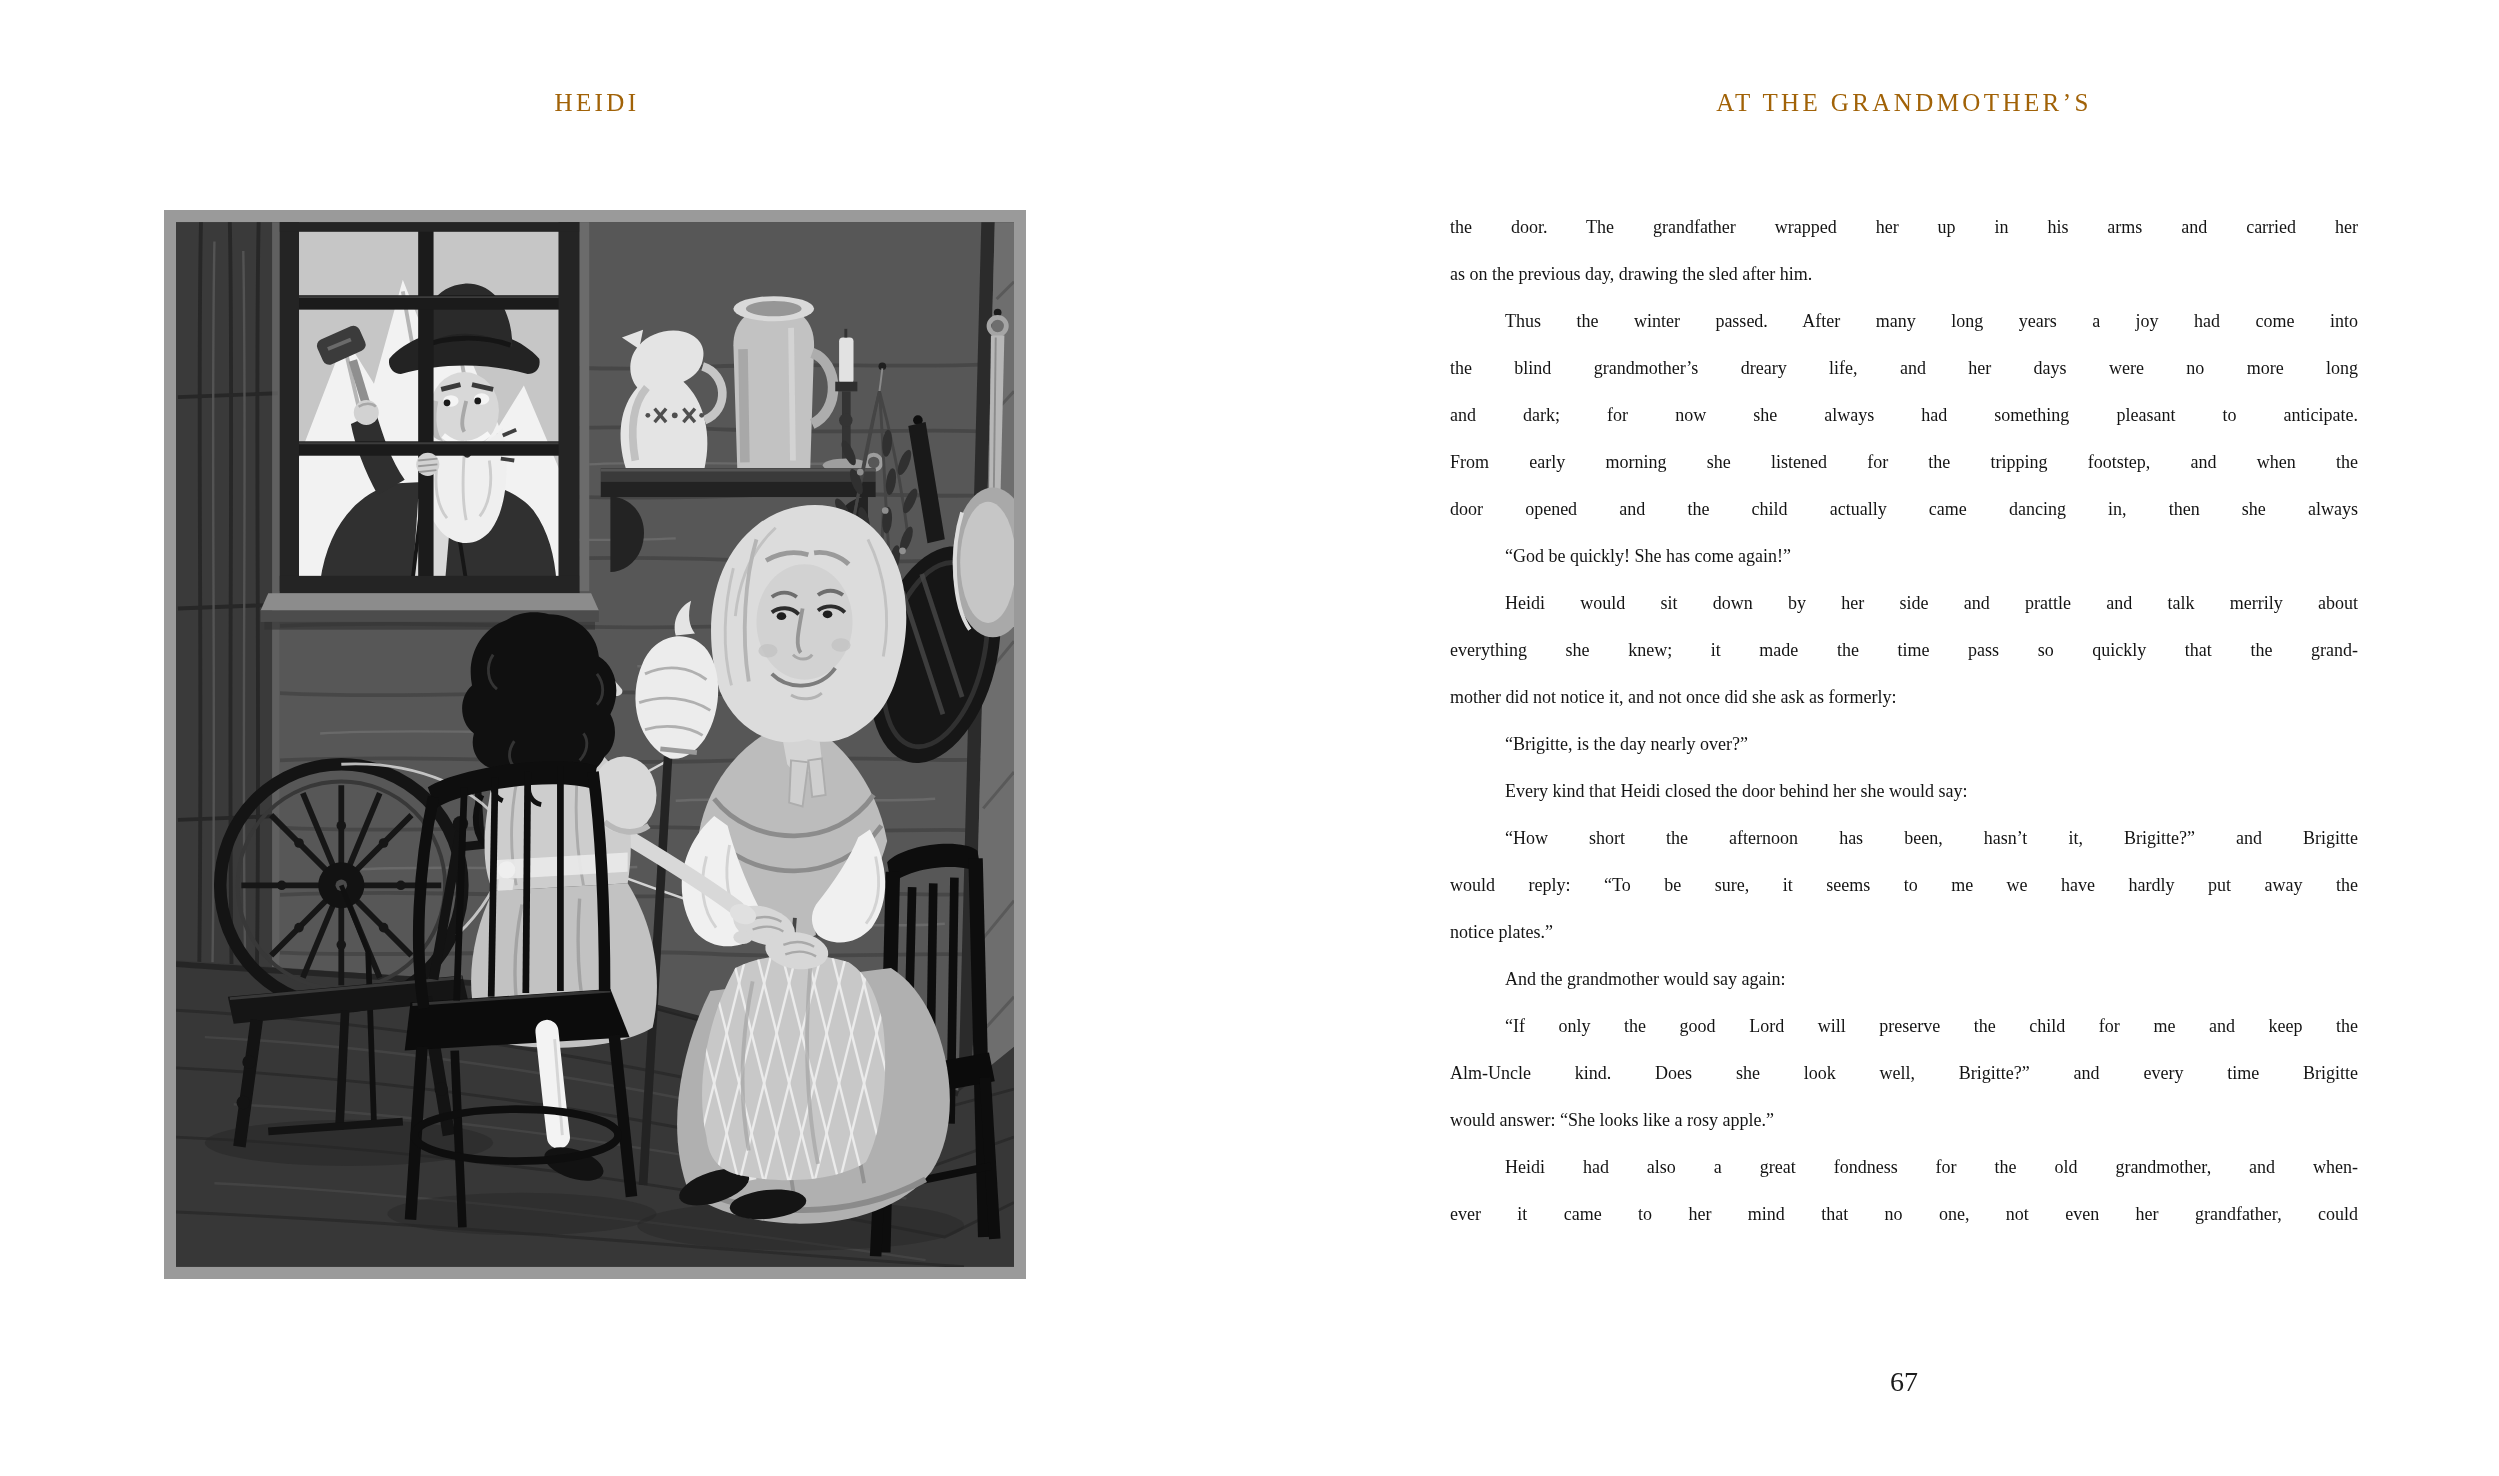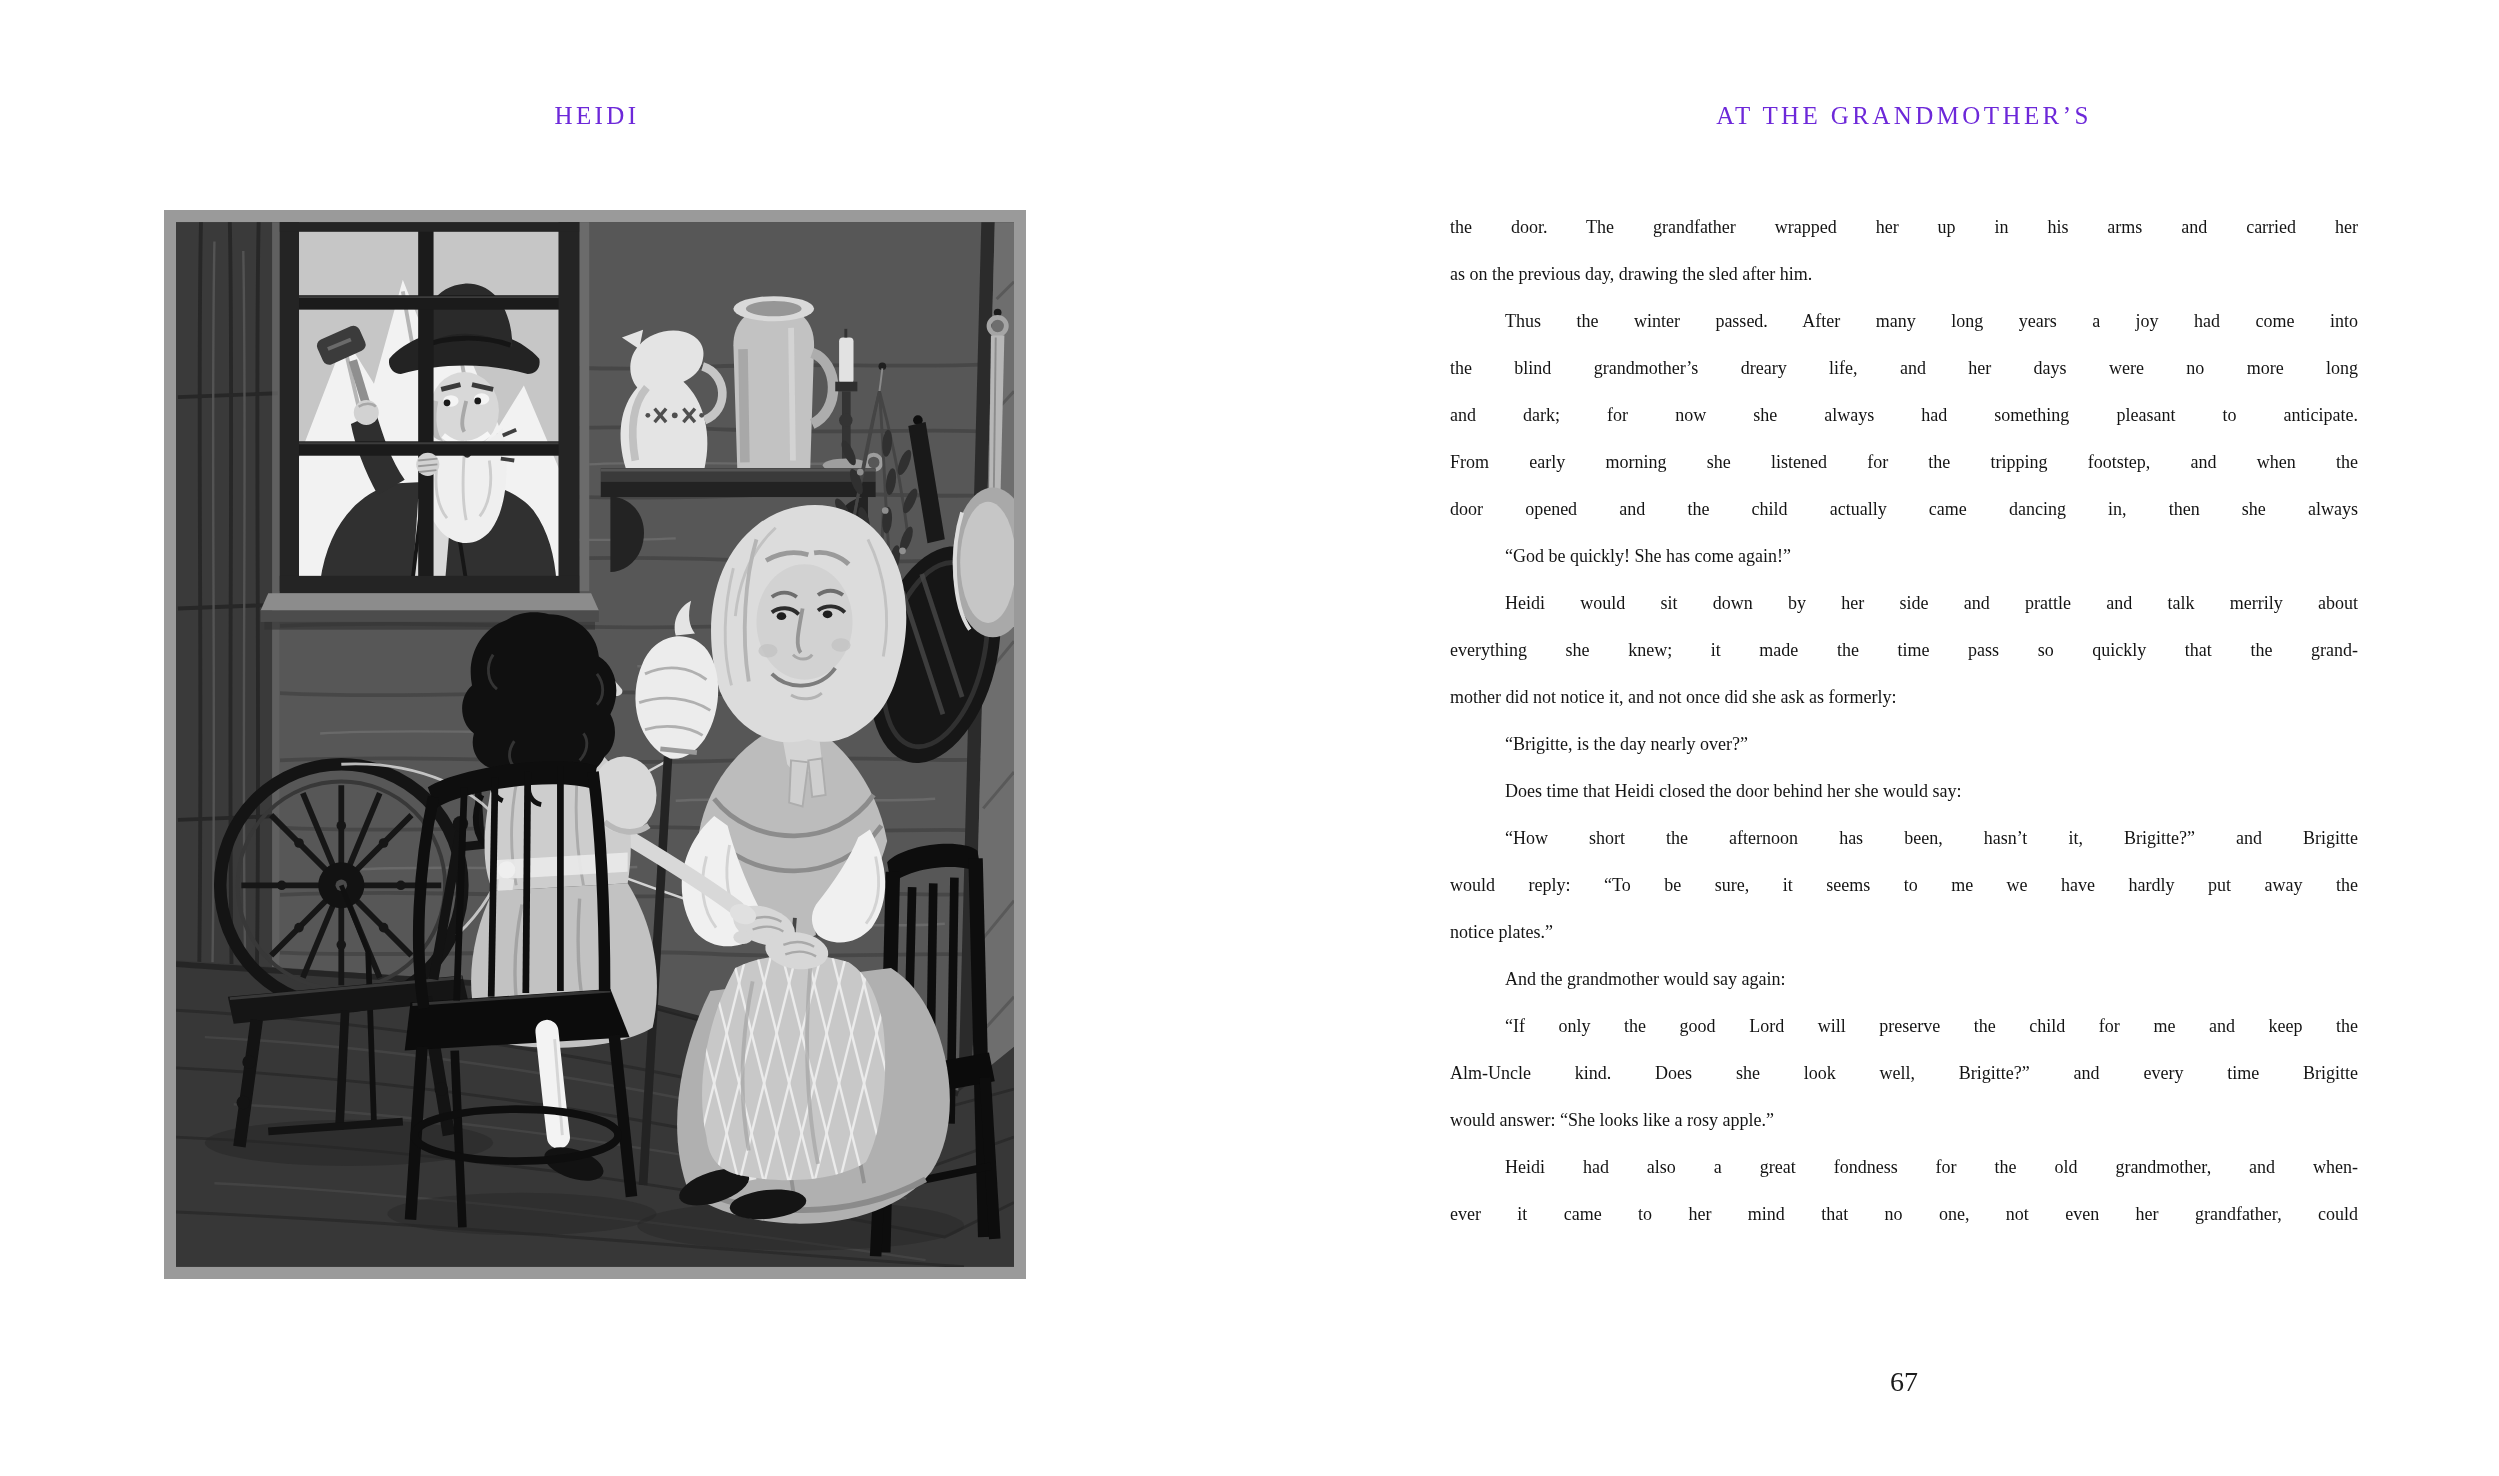--- a/index.html
+++ b/index.html
@@ -2,21 +2,21 @@
 <html><head>
 <meta charset="utf-8">
 <style>
   html,body{margin:0;padding:0;background:#e8e8e8;}
   .spread{
     position:relative;width:2500px;height:1477px;background:#ffffff;
     font-family:"Liberation Serif","DejaVu Serif",serif;color:#1a1a1a;overflow:hidden;
   }
   .running-head{
     position:absolute;top:90px;transform:translateX(-50%);
-    font-size:25px;line-height:25px;letter-spacing:3.4px;color:#6d28d9;white-space:nowrap;margin-top:13px;
+    font-size:25px;line-height:25px;letter-spacing:3.4px;color:#a16207;white-space:nowrap;
   }
   .figure-frame{
     position:absolute;left:164px;top:210px;width:838px;height:1045px;
     border:12.5px solid #9a9a9a;background:#575757;
   }
   .figure-frame svg{display:block;}
   .body-text{
     position:absolute;left:1450px;top:204px;width:908px;
     font-size:18px;line-height:47px;color:#141414;
   }
@@ -543,21 +543,21 @@
       <div class="line j ind">Thus the winter passed. After many long years a joy had come into</div>
       <div class="line j">the blind grandmother’s dreary life, and her days were no more long</div>
       <div class="line j">and dark; for now she always had something pleasant to anticipate.</div>
       <div class="line j">From early morning she listened for the tripping footstep, and when the</div>
       <div class="line j">door opened and the child actually came dancing in, then she always</div>
       <div class="line ind">“God be quickly! She has come again!”</div>
       <div class="line j ind">Heidi would sit down by her side and prattle and talk merrily about</div>
       <div class="line j">everything she knew; it made the time pass so quickly that the grand-</div>
       <div class="line">mother did not notice it, and not once did she ask as formerly:</div>
       <div class="line ind">“Brigitte, is the day nearly over?”</div>
-      <div class="line ind">Does time that Heidi closed the door behind her she would say:</div>
+      <div class="line ind">Every kind that Heidi closed the door behind her she would say:</div>
       <div class="line j ind">“How short the afternoon has been, hasn’t it, Brigitte?” and Brigitte</div>
       <div class="line j">would reply: “To be sure, it seems to me we have hardly put away the</div>
       <div class="line">notice plates.”</div>
       <div class="line ind">And the grandmother would say again:</div>
       <div class="line j ind">“If only the good Lord will preserve the child for me and keep the</div>
       <div class="line j">Alm-Uncle kind. Does she look well, Brigitte?” and every time Brigitte</div>
       <div class="line">would answer: “She looks like a rosy apple.”</div>
       <div class="line j ind">Heidi had also a great fondness for the old grandmother, and when-</div>
       <div class="line j">ever it came to her mind that no one, not even her grandfather, could</div>
     </div>

